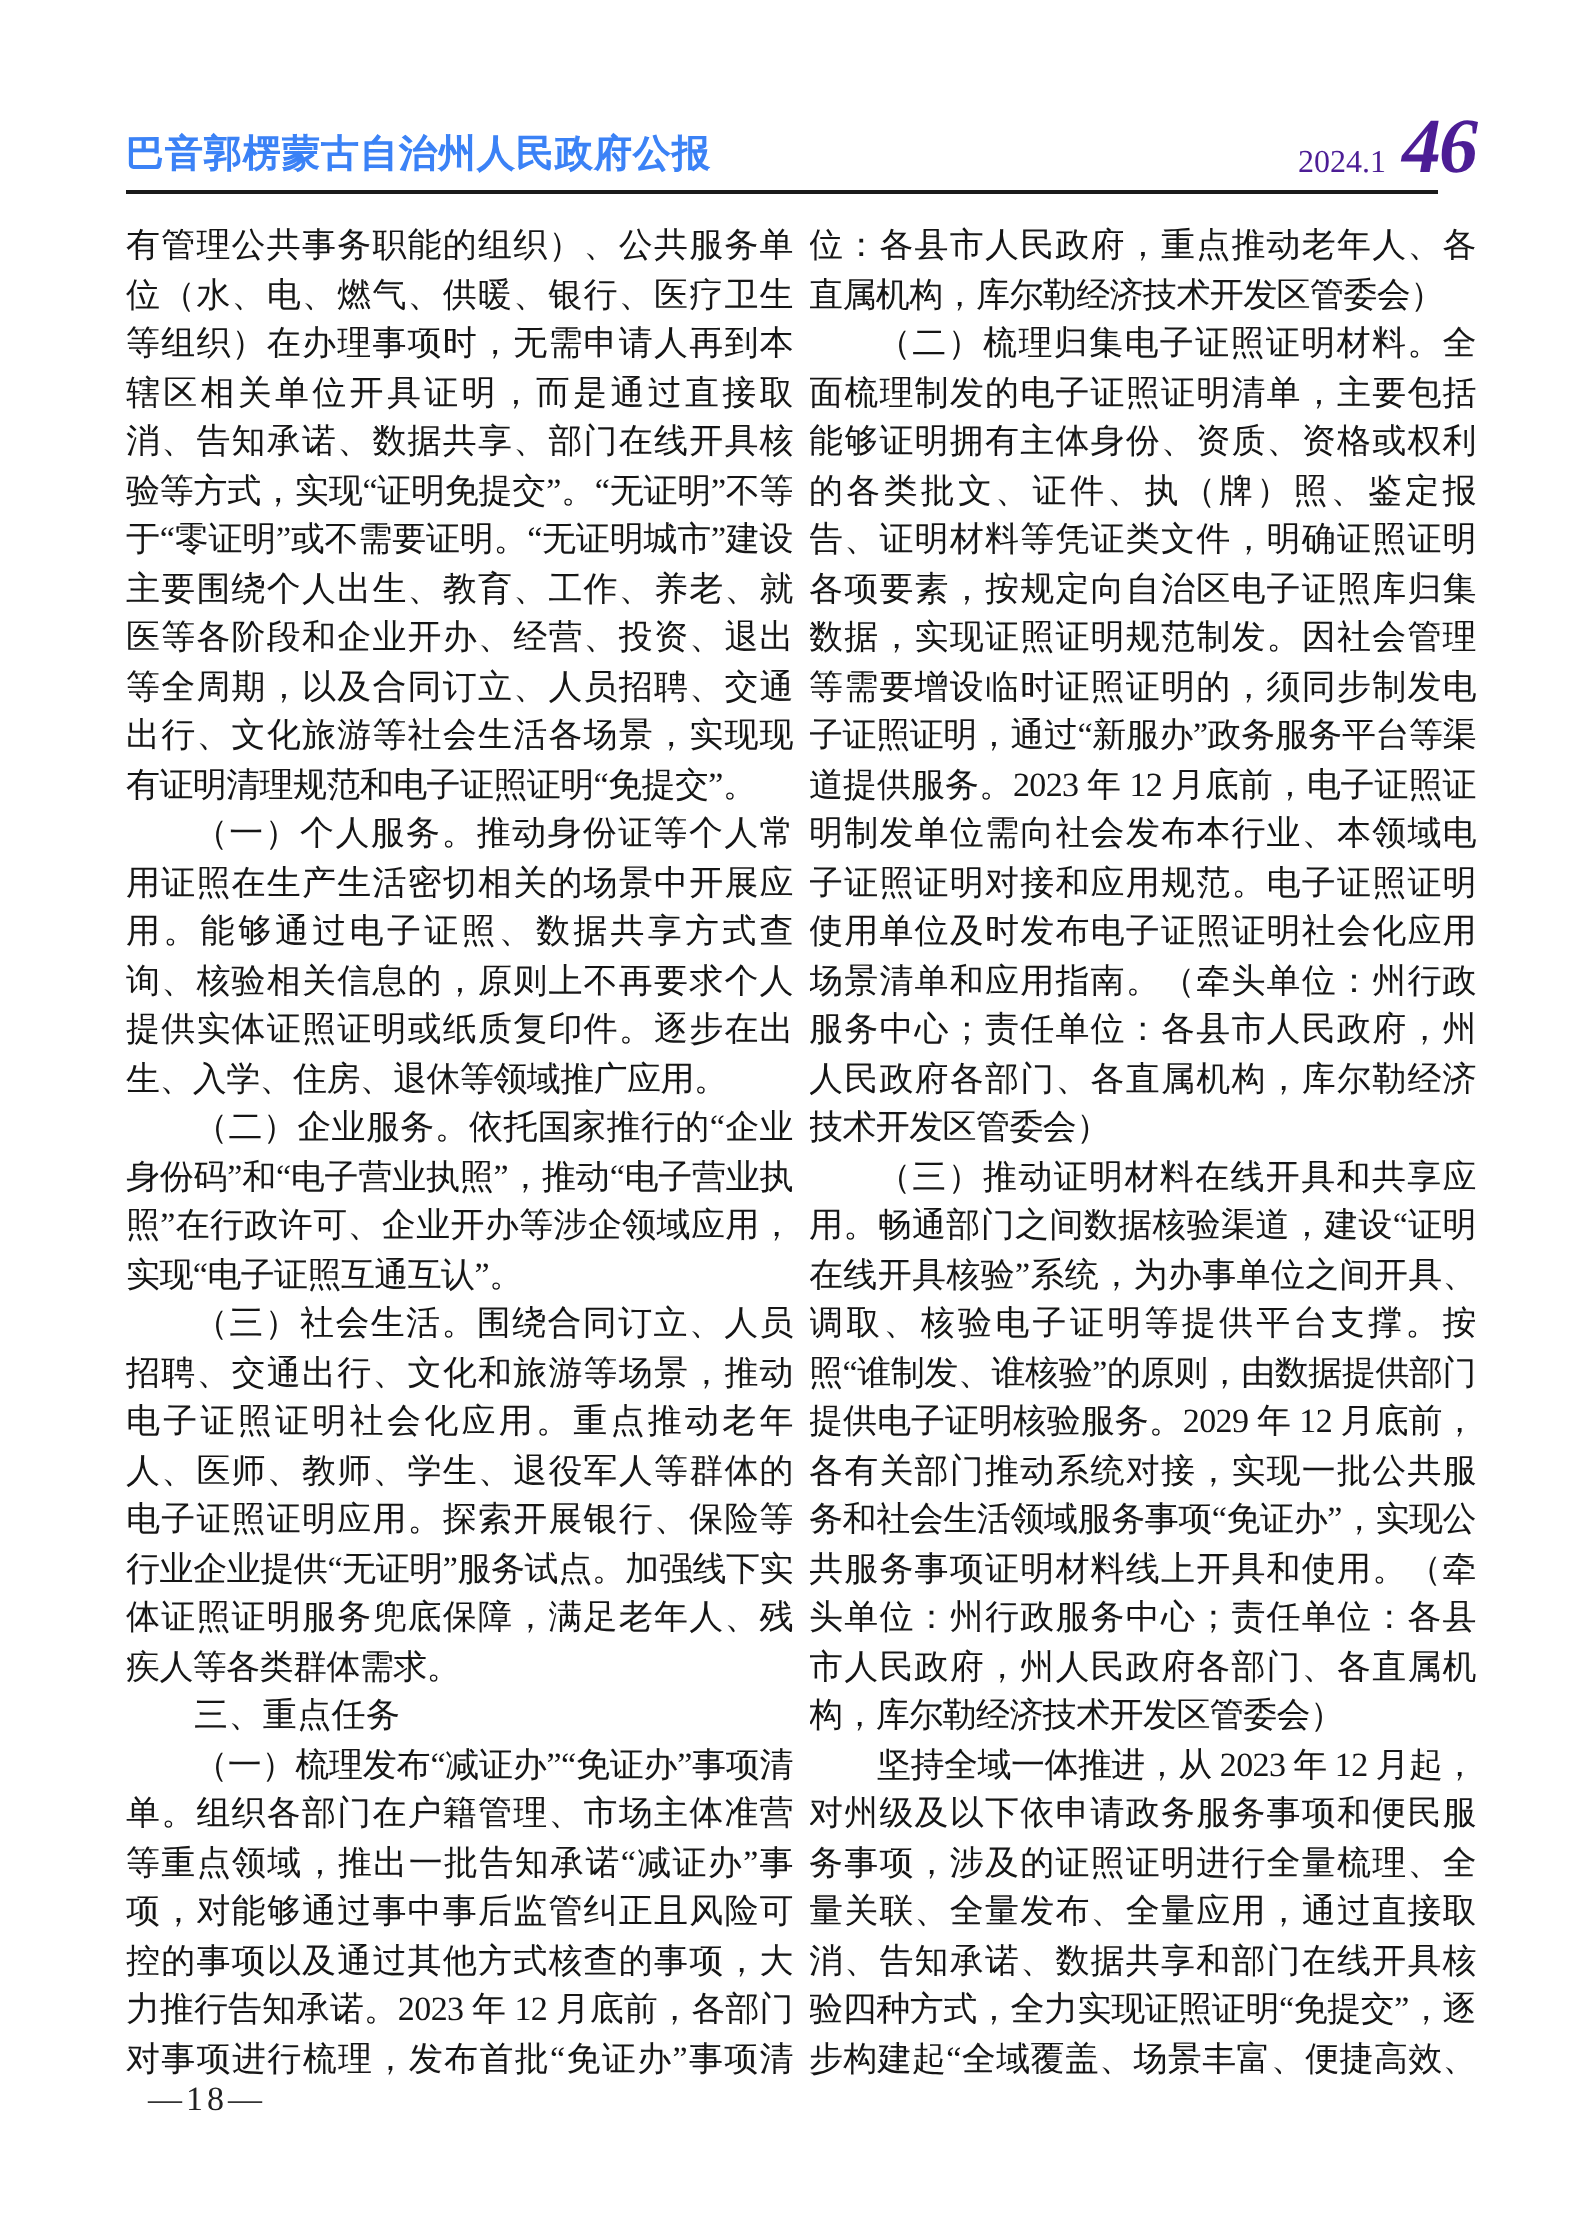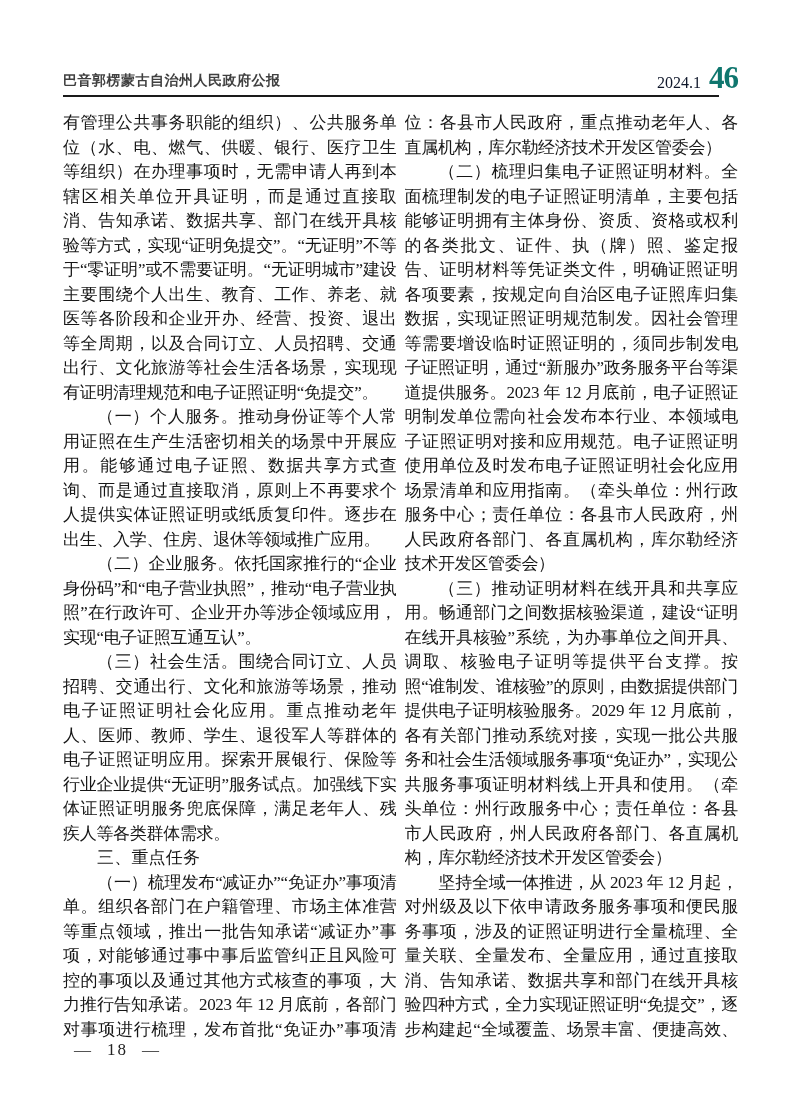--- a/index.html
+++ b/index.html
@@ -8,27 +8,27 @@
     font-family:"Liberation Serif", serif; color:#161616;
     -webkit-font-smoothing:antialiased;
   }
   .page { position:relative; width:790px; height:1118px; background:#ffffff; }
 
   
   .header { position:absolute; top:58px; left:63px; width:675px; height:36px; }
   .gazette-title {
     position:absolute; left:0; bottom:4px;
     font-family:"Liberation Sans", sans-serif; font-weight:700;
-    font-size:14px; letter-spacing:0.5px; color:#404040;
+    font-size:19px; letter-spacing:0.5px; color:#3b82f6;
   }
   .issue-block { position:absolute; right:0; bottom:-2px; white-space:nowrap; }
-  .issue-date { font-size:16px; color:#0f172a; }
+  .issue-date { font-size:16px; color:#4c1d95; }
   .issue-number {
-    font-size:31px; font-weight:700; 
-    margin-left:8px; color:#0f766e; letter-spacing:-1px;
+    font-size:39px; font-weight:700; font-style:italic;
+    margin-left:8px; color:#4c1d95; letter-spacing:-1px;
   }
   .header-rule {
     position:absolute; top:95px; left:63px; width:656px; height:2px;
     background:#1a1a1a;
   }
 
   
   .body-area {
     position:absolute; top:111px; left:63px; width:675px; height:932px;
     display:flex; gap:8px;align-items:flex-end;
@@ -45,40 +45,40 @@
     font-family:"Liberation Sans", sans-serif; font-weight:400;
     letter-spacing:0.2px;
   }
 
   
   .footer {
     position:absolute; left:74px; top:1040px;
     font-size:17px; color:#222; letter-spacing:2px; white-space:nowrap;
   }
   .footer .dash { color:#333; }
-  .footer .page-num { margin:0 14px; }
+  .footer .page-num { margin:0 0; }
 </style>
 </head>
 <body>
 
 <div class="page">
 
   <div class="header">
     <div class="gazette-title">巴音郭楞蒙古自治州人民政府公报</div>
     <div class="issue-block">
       <span class="issue-date">2024.1</span><span class="issue-number">46</span>
     </div>
   </div>
 
   <div class="header-rule"></div>
 
   <div class="body-area">
     <div class="col" id="col-left">
         <p class="para continuation">有管理公共事务职能的组织）、公共服务单位（水、电、燃气、供暖、银行、医疗卫生等组织）在办理事项时，无需申请人再到本辖区相关单位开具证明，而是通过直接取消、告知承诺、数据共享、部门在线开具核验等方式，实现“证明免提交”。“无证明”不等于“零证明”或不需要证明。“无证明城市”建设主要围绕个人出生、教育、工作、养老、就医等各阶段和企业开办、经营、投资、退出等全周期，以及合同订立、人员招聘、交通出行、文化旅游等社会生活各场景，实现现有证明清理规范和电子证照证明“免提交”。</p>
-        <p class="para body">（一）个人服务。推动身份证等个人常用证照在生产生活密切相关的场景中开展应用。能够通过电子证照、数据共享方式查询、而是通过直接取消，原则上不再要求个人提供实体证照证明或纸质复印件。逐步在出生、入学、住房、退休等领域推广应用。</p>
+        <p class="para body">（一）个人服务。推动身份证等个人常用证照在生产生活密切相关的场景中开展应用。能够通过电子证照、数据共享方式查询、核验相关信息的，原则上不再要求个人提供实体证照证明或纸质复印件。逐步在出生、入学、住房、退休等领域推广应用。</p>
         <p class="para body">（二）企业服务。依托国家推行的“企业身份码”和“电子营业执照”，推动“电子营业执照”在行政许可、企业开办等涉企领域应用，实现“电子证照互通互认”。</p>
         <p class="para body">（三）社会生活。围绕合同订立、人员招聘、交通出行、文化和旅游等场景，推动电子证照证明社会化应用。重点推动老年人、医师、教师、学生、退役军人等群体的电子证照证明应用。探索开展银行、保险等行业企业提供“无证明”服务试点。加强线下实体证照证明服务兜底保障，满足老年人、残疾人等各类群体需求。</p>
         <p class="para heading">三、重点任务</p>
         <p class="para body">（一）梳理发布“减证办”“免证办”事项清单。组织各部门在户籍管理、市场主体准营等重点领域，推出一批告知承诺“减证办”事项，对能够通过事中事后监管纠正且风险可控的事项以及通过其他方式核查的事项，大力推行告知承诺。2023 年 12 月底前，各部门对事项进行梳理，发布首批“免证办”事项清单。2024 年，按照“成熟一批、发布一批”的原则，陆续向社会发布“免证办”事项清单。（牵头单位：州司法局、公安局、市场监督管理局；责任单</p>
       </div>
     <div class="col" id="col-right">
         <p class="para continuation">位：各县市人民政府，重点推动老年人、各直属机构，库尔勒经济技术开发区管委会）</p>
         <p class="para body">（二）梳理归集电子证照证明材料。全面梳理制发的电子证照证明清单，主要包括能够证明拥有主体身份、资质、资格或权利的各类批文、证件、执（牌）照、鉴定报告、证明材料等凭证类文件，明确证照证明各项要素，按规定向自治区电子证照库归集数据，实现证照证明规范制发。因社会管理等需要增设临时证照证明的，须同步制发电子证照证明，通过“新服办”政务服务平台等渠道提供服务。2023 年 12 月底前，电子证照证明制发单位需向社会发布本行业、本领域电子证照证明对接和应用规范。电子证照证明使用单位及时发布电子证照证明社会化应用场景清单和应用指南。（牵头单位：州行政服务中心；责任单位：各县市人民政府，州人民政府各部门、各直属机构，库尔勒经济技术开发区管委会）</p>
         <p class="para body">（三）推动证明材料在线开具和共享应用。畅通部门之间数据核验渠道，建设“证明在线开具核验”系统，为办事单位之间开具、调取、核验电子证明等提供平台支撑。按照“谁制发、谁核验”的原则，由数据提供部门提供电子证明核验服务。2029 年 12 月底前，各有关部门推动系统对接，实现一批公共服务和社会生活领域服务事项“免证办”，实现公共服务事项证明材料线上开具和使用。（牵头单位：州行政服务中心；责任单位：各县市人民政府，州人民政府各部门、各直属机构，库尔勒经济技术开发区管委会）</p>
         <p class="para body">坚持全域一体推进，从 2023 年 12 月起，对州级及以下依申请政务服务事项和便民服务事项，涉及的证照证明进行全量梳理、全量关联、全量发布、全量应用，通过直接取消、告知承诺、数据共享和部门在线开具核验四种方式，全力实现证照证明“免提交”，逐步构建起“全域覆盖、场景丰富、便捷高效、安全规范”的“无证明”应用体系，推动自治州“无证明城市”工作取得成效。</p>

